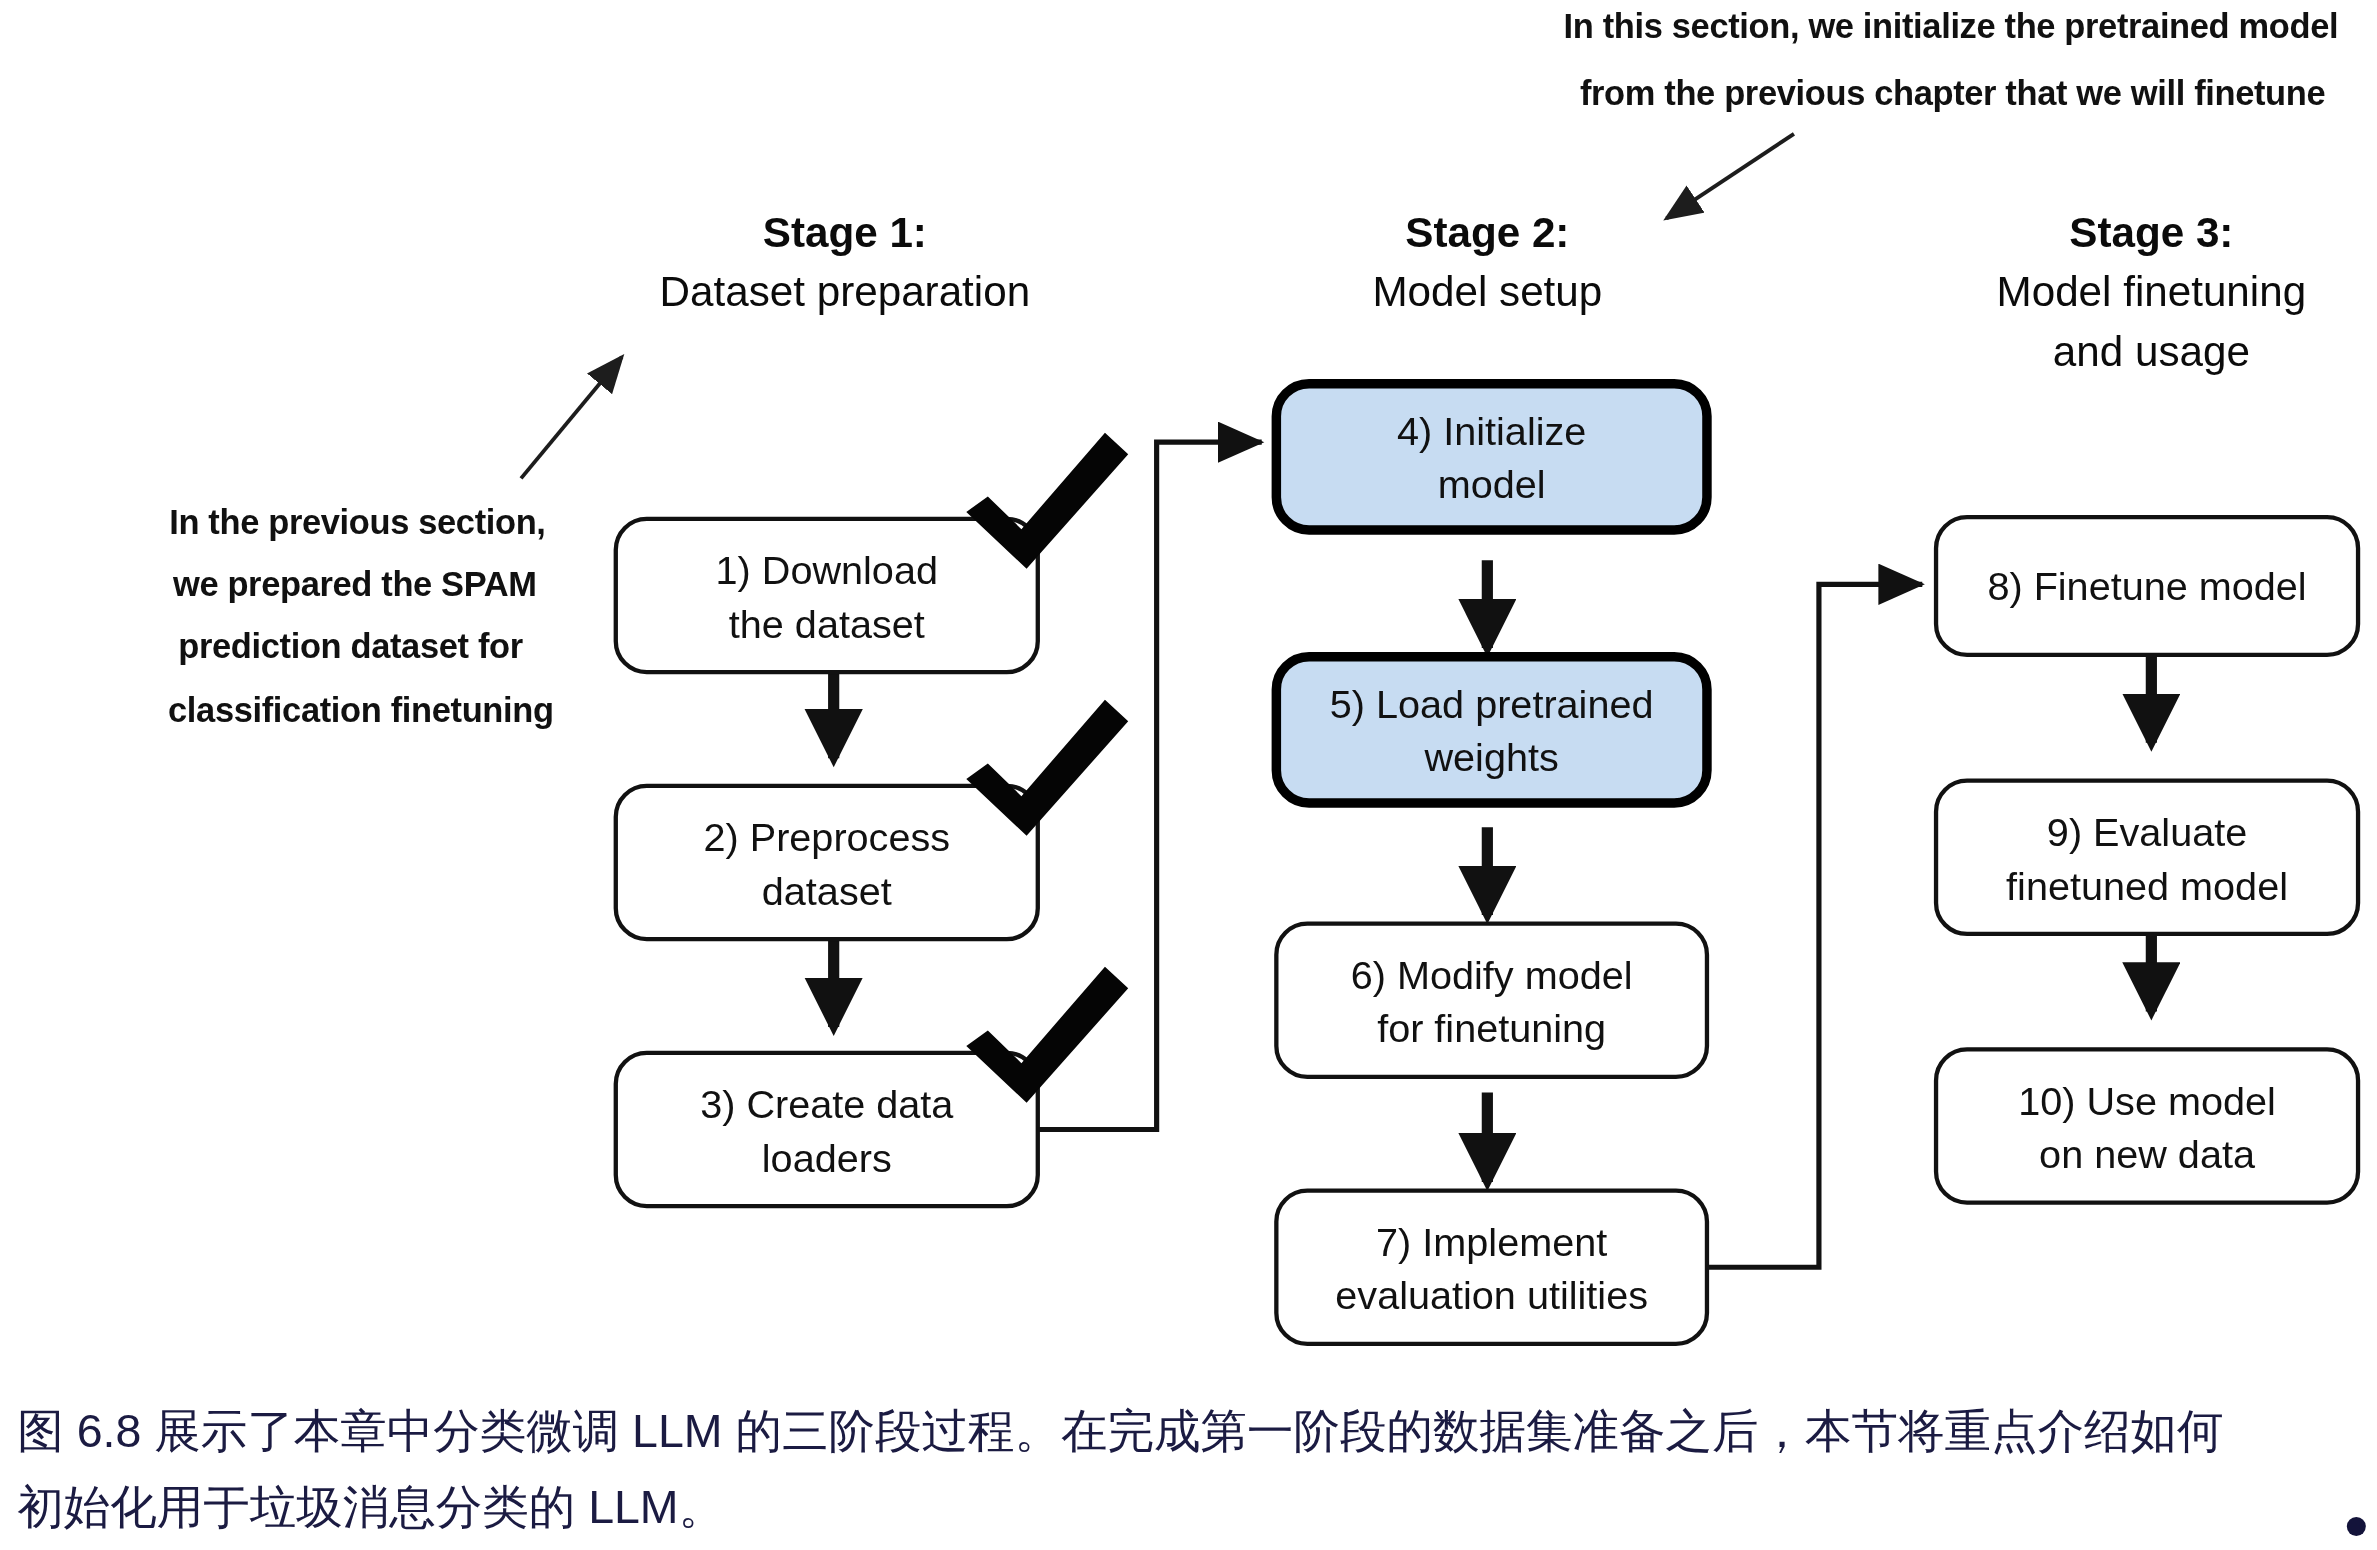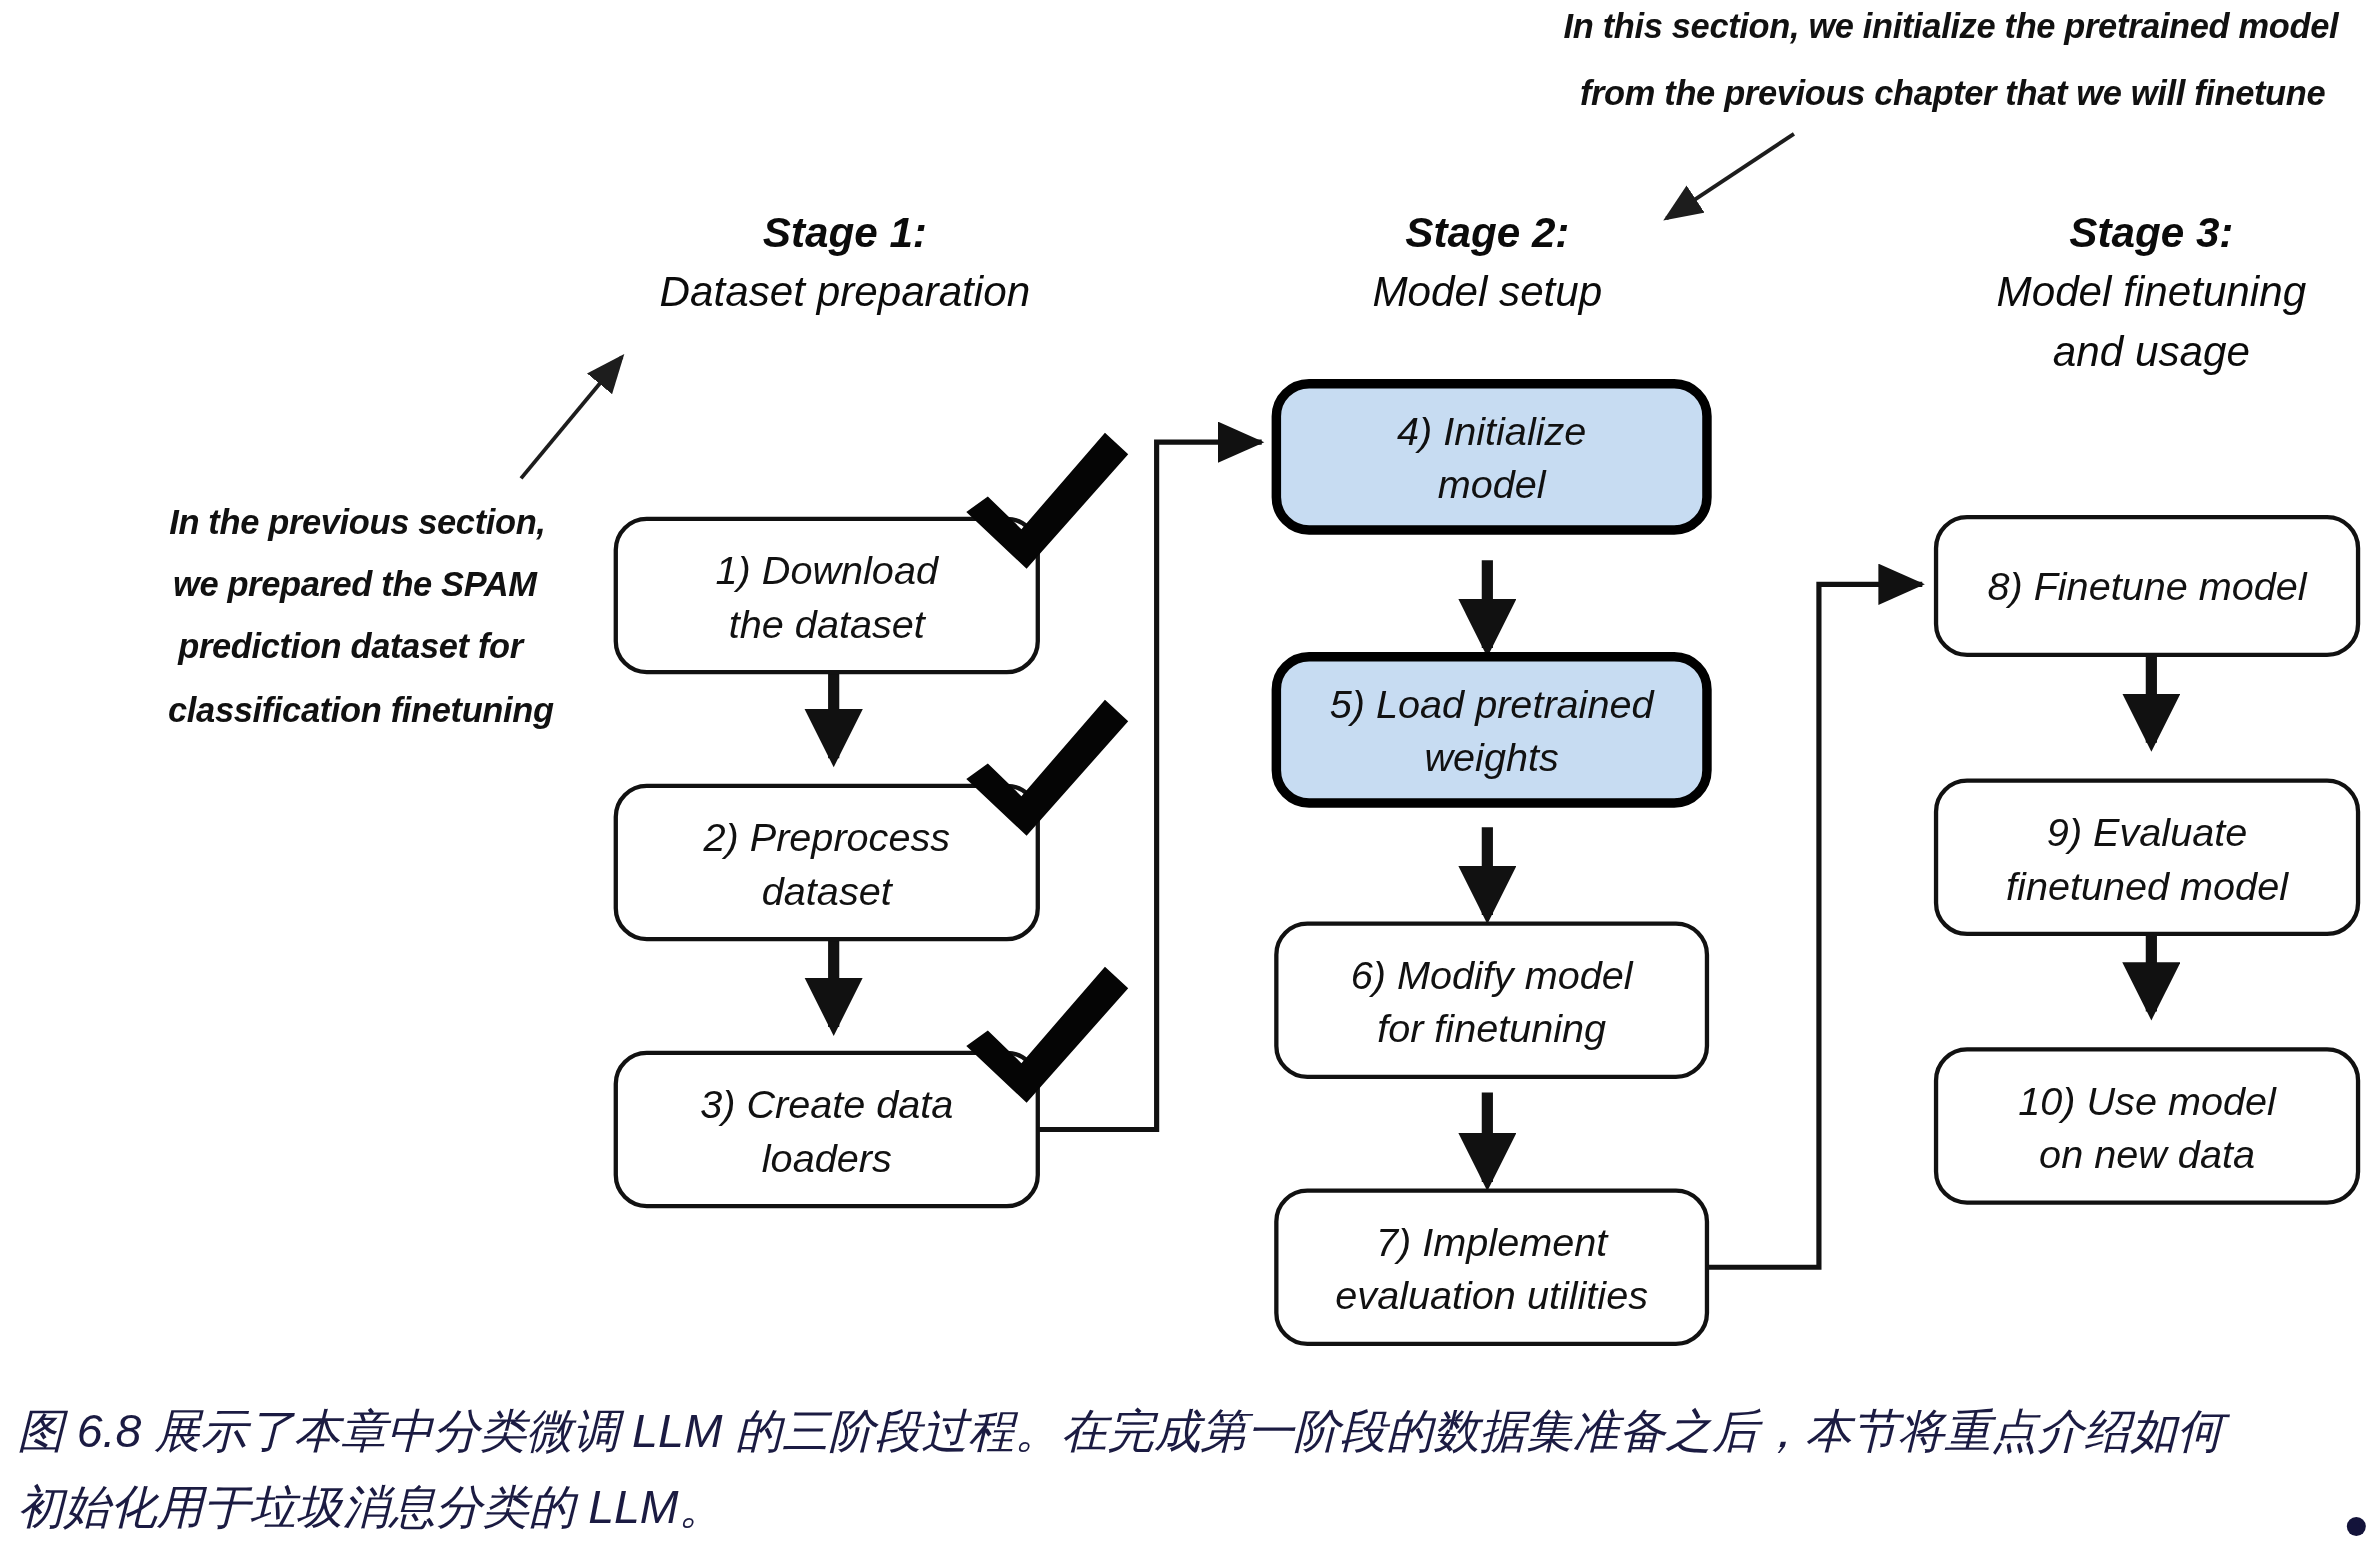--- a/index.html
+++ b/index.html
@@ -12,21 +12,20 @@
     height: 1551px;
     font-family: "Liberation Sans", sans-serif;
     position: relative;
     overflow: hidden;
   }
   #figure-root {
     position: absolute;
     left: 0; top: 0;
     width: 2377px;
     height: 1551px;
-    font-style: italic;
   }
   svg.canvas {
     position: absolute;
     left: 0; top: 0;
     width: 2377px;
     height: 1551px;
     display: block;
   }
   
   .stage-title {

